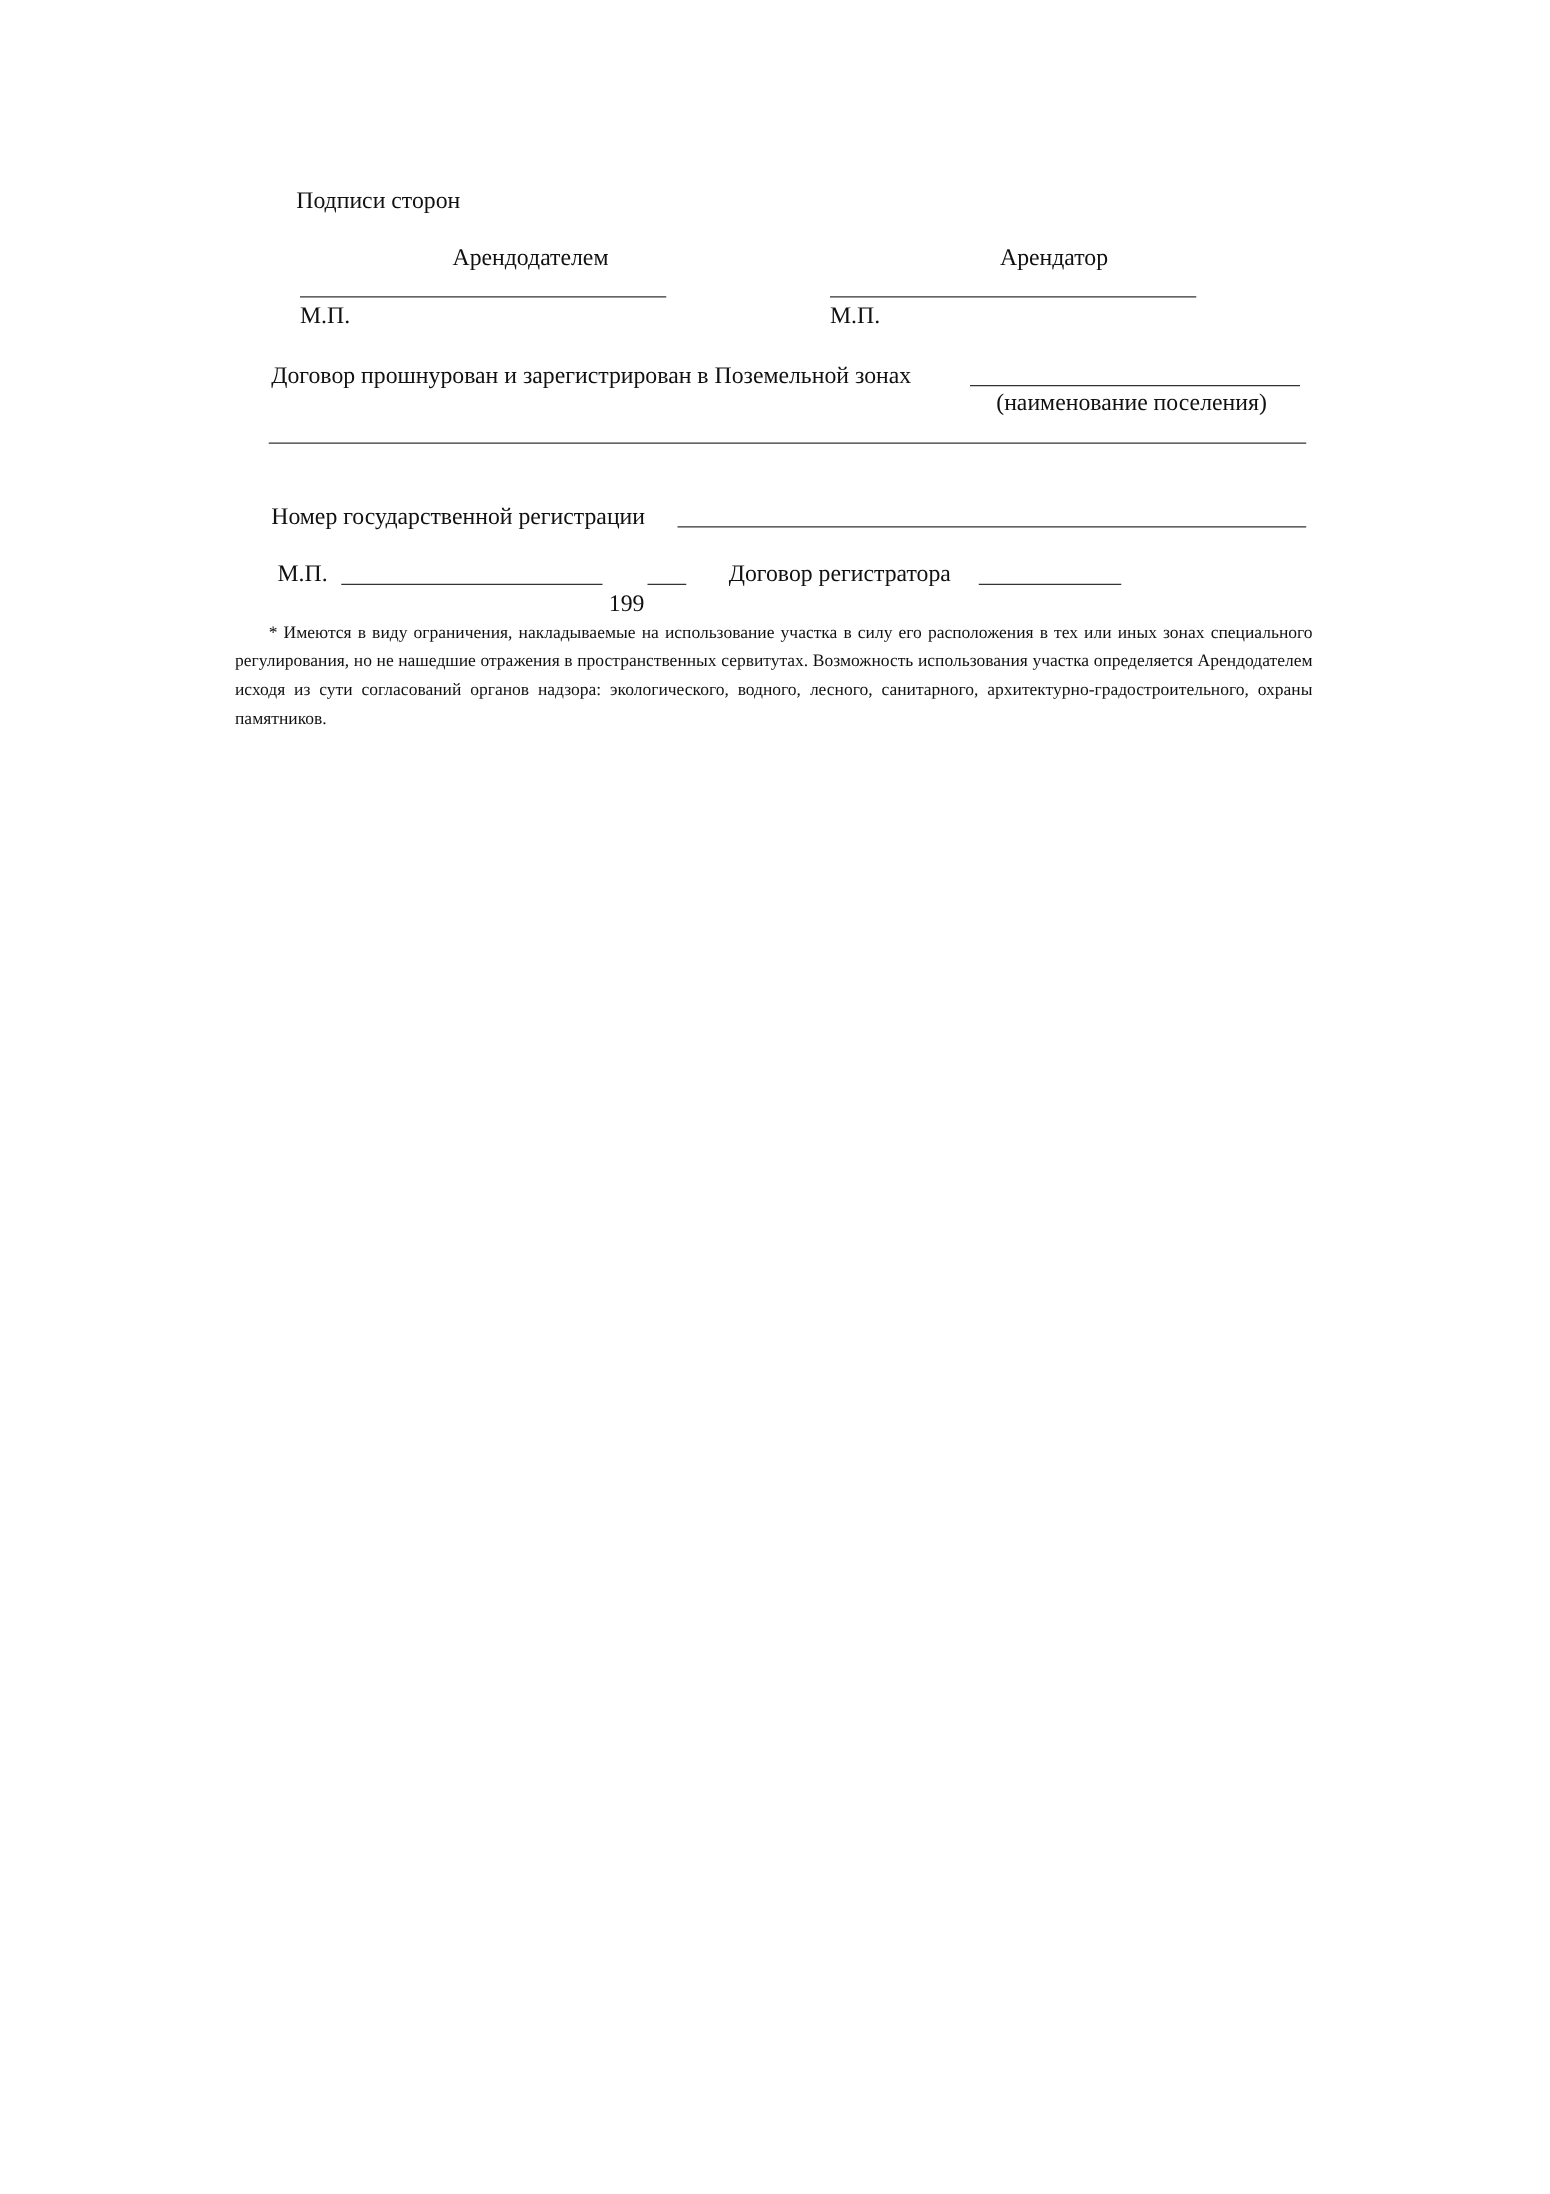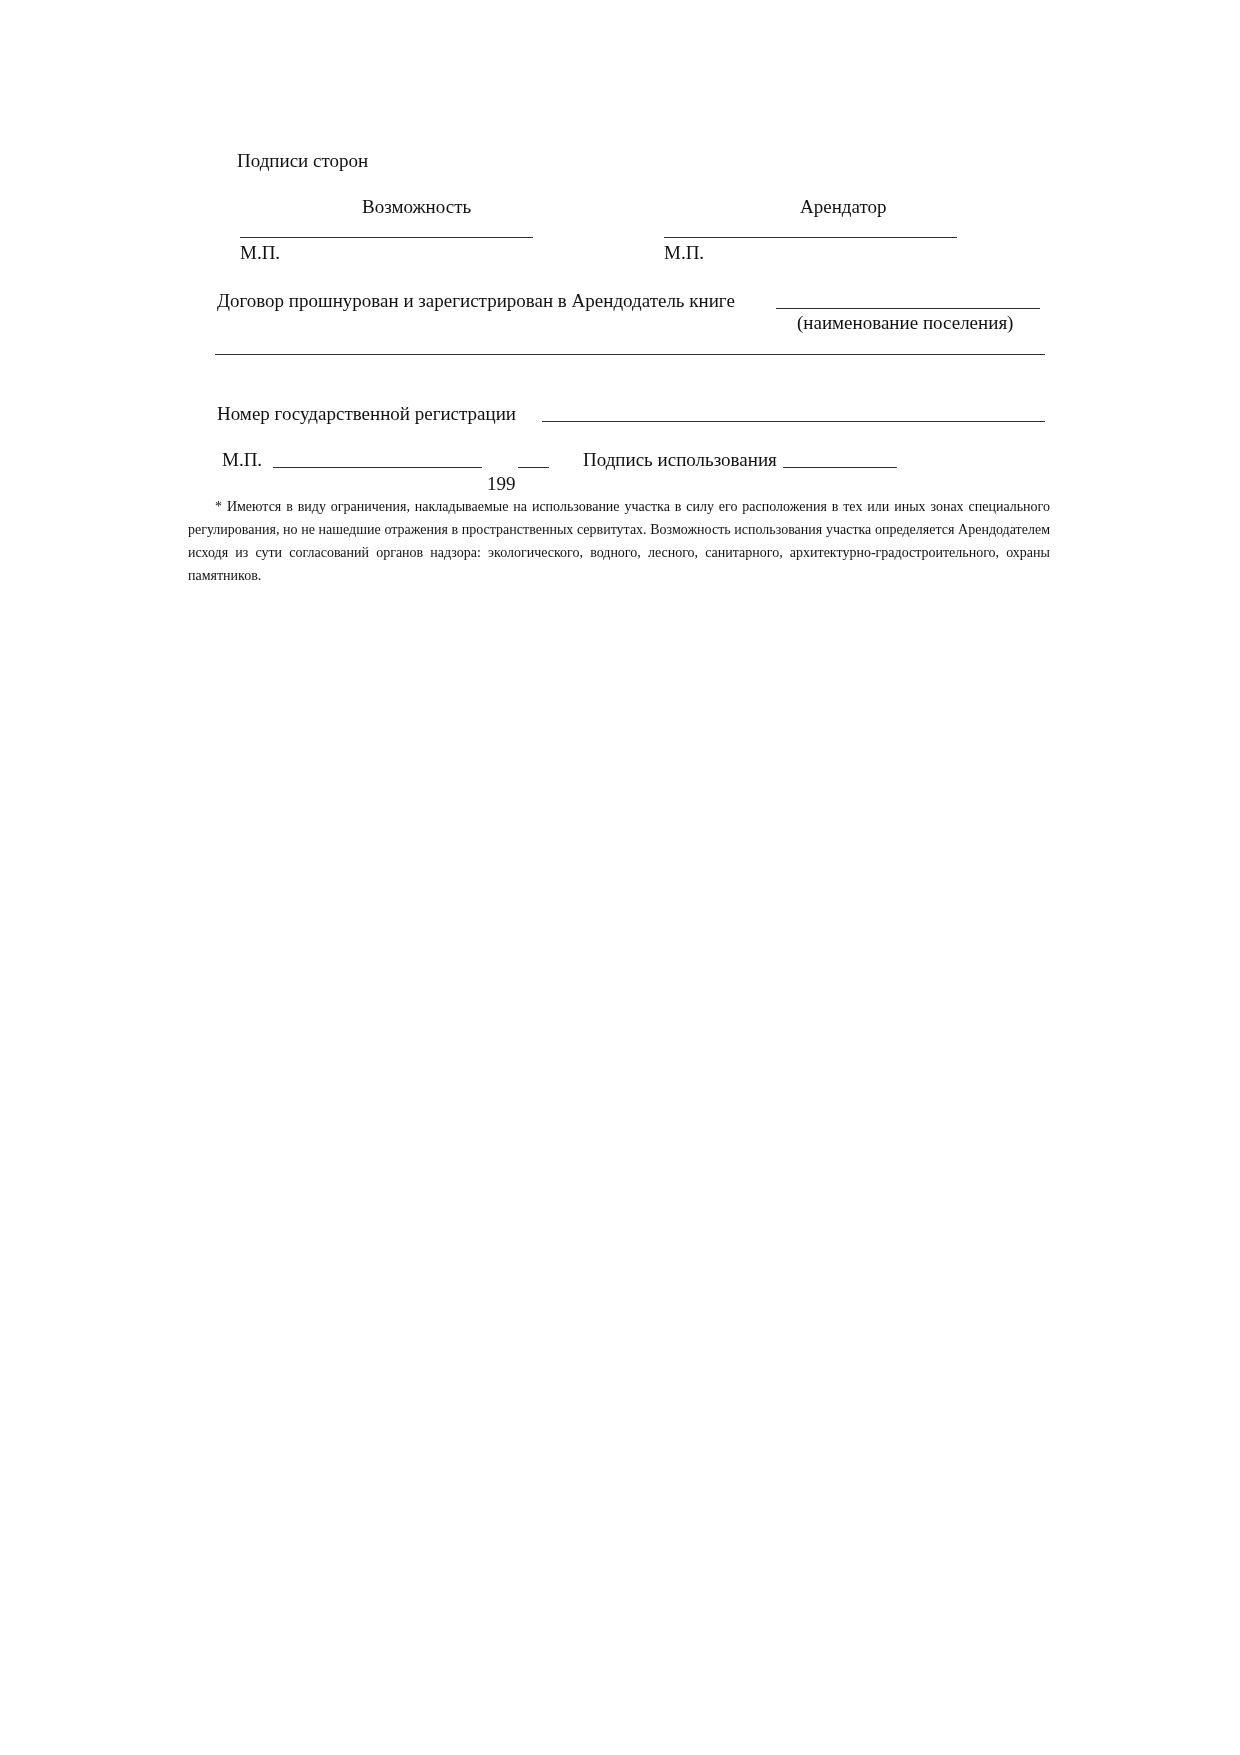--- a/index.html
+++ b/index.html
@@ -11,39 +11,39 @@
   .para { position: absolute; left: 188px; width: 862px; top: 495px;
           font-size: 14px; line-height: 23px; text-align: justify; text-indent: 27px; }
 </style>
 </head>
 <body>
 
 <div class="page">
 
   <div class="t" style="left:237px; top:150px;">Подписи сторон</div>
 
-  <div class="t" style="left:362px; top:196px;">Возможность</div>
+  <div class="t" style="left:362px; top:196px;">Арендодателем</div>
   <div class="line" style="left:240px; top:237px; width:293px;"></div>
   <div class="t" style="left:240px; top:242px;">М.П.</div>
 
   <div class="t" style="left:800px; top:196px;">Арендатор</div>
   <div class="line" style="left:664px; top:237px; width:293px;"></div>
   <div class="t" style="left:664px; top:242px;">М.П.</div>
 
-  <div class="t" style="left:217px; top:290px;">Договор прошнурован и зарегистрирован в Арендодатель книге</div>
+  <div class="t" style="left:217px; top:290px;">Договор прошнурован и зарегистрирован в Поземельной зонах</div>
   <div class="line" style="left:776px; top:308px; width:264px;"></div>
   <div class="t" style="left:797px; top:312px;">(наименование поселения)</div>
 
   <div class="line" style="left:215px; top:354px; width:830px;"></div>
 
   <div class="t" style="left:217px; top:403px;">Номер государственной регистрации</div>
   <div class="line" style="left:542px; top:421px; width:503px;"></div>
 
   <div class="t" style="left:222px; top:449px;">М.П.</div>
   <div class="line" style="left:273px; top:467px; width:209px;"></div>
   <div class="t" style="left:487px; top:449px;margin-top:24px;">199</div>
   <div class="line" style="left:518px; top:467px; width:31px;"></div>
-  <div class="t" style="left:583px; top:449px;">Подпись использования</div>
+  <div class="t" style="left:583px; top:449px;">Договор регистратора</div>
   <div class="line" style="left:783px; top:467px; width:114px;"></div>
 
   <div class="para">* Имеются в виду ограничения, накладываемые на использование участка в силу его расположения в тех или иных зонах специального регулирования, но не нашедшие отражения в пространственных сервитутах. Возможность использования участка определяется Арендодателем исходя из сути согласований органов надзора: экологического, водного, лесного, санитарного, архитектурно-градостроительного, охраны памятников.</div>
 
 </div>
 
 </body></html>

